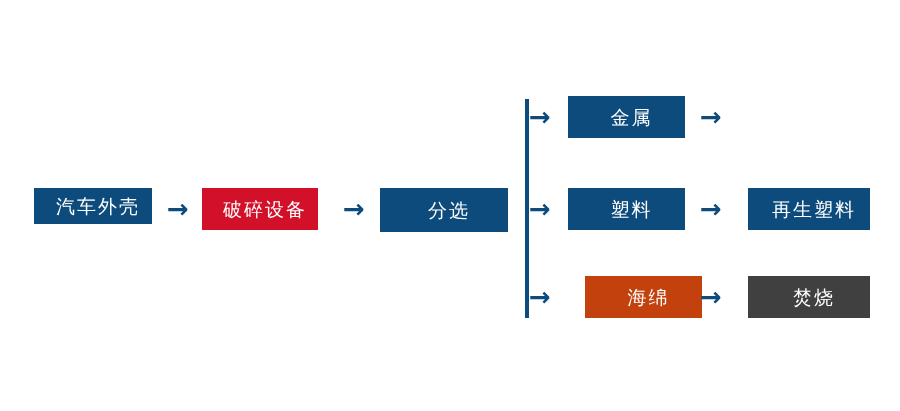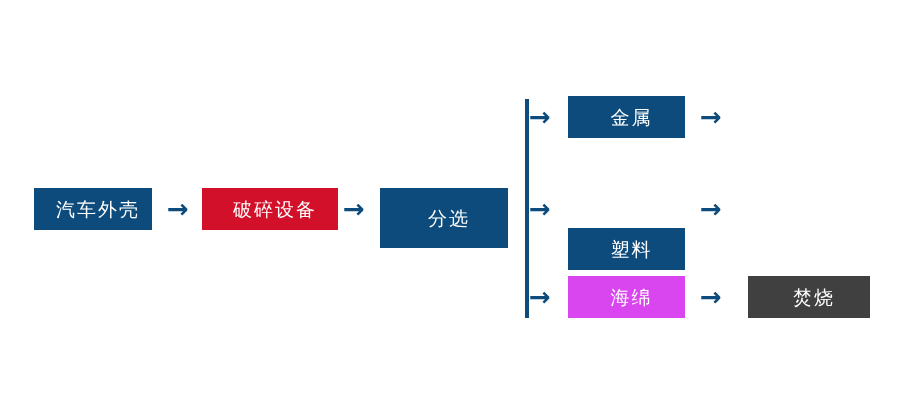--- a/index.html
+++ b/index.html
@@ -64,47 +64,48 @@
     font-weight: bold;
     font-family: "DejaVu Sans", "Liberation Sans", sans-serif;
     user-select: none;
   }
 </style>
 </head>
 <body>
 
 <div id="canvas" style="background: rgb(255, 255, 255);">
 
-  <div class="node node-blue" style="left: 34px; top: 188px; width: 118px; height: 42px; background: rgb(13, 75, 124);">汽车外壳</div>
+  <div class="node node-blue" style="left: 34px; top: 188px; width: 118px; height: 36px; background: rgb(13, 75, 124);">汽车外壳</div>
 
   <div class="arrow" style="left: 160px; top: 192px; width: 36px; height: 34px;">→</div>
 
-  <div class="node node-red" style="left: 202px; top: 188px; width: 136px; height: 42px; background: rgb(210, 16, 42);">破碎设备</div>
+  <div class="node node-red" style="left: 202px; top: 188px; width: 116px; height: 42px; background: rgb(210, 16, 42);">破碎设备</div>
 
   <div class="arrow" style="left: 336px; top: 192px; width: 36px; height: 34px;">→</div>
 
-  <div class="node node-blue" style="left: 380px; top: 188px; width: 128px; height: 60px; background: rgb(13, 75, 124);">分选</div>
+  <div class="node node-blue" style="left: 380px; top: 188px; width: 128px; height: 44px; background: rgb(13, 75, 124);">分选</div>
 
   <div class="vline" style="left: 525px; top: 99px; width: 4px; height: 219px;"></div>
 
   <div class="branch-arrow" style="left: 529px; top: 100px; width: 34px; height: 34px;">→</div>
 
   <div class="node node-blue" style="left: 568px; top: 96px; width: 117px; height: 42px; background: rgb(13, 75, 124);">金属</div>
 
   <div class="arrow" style="left: 693px; top: 100px; width: 36px; height: 34px;">→</div>
 
 
   <div class="branch-arrow" style="left: 529px; top: 192px; width: 34px; height: 34px;">→</div>
 
-  <div class="node node-blue" style="left: 568px; top: 188px; width: 117px; height: 42px; background: rgb(13, 75, 124); margin-top: 40px;">塑料</div>
+  <div class="node node-blue" style="left: 568px; top: 188px; width: 117px; height: 42px; background: rgb(13, 75, 124);">塑料</div>
 
   <div class="arrow" style="left: 693px; top: 192px; width: 36px; height: 34px;">→</div>
 
+  <div class="node node-blue" style="left: 748px; top: 188px; width: 122px; height: 42px; background: rgb(13, 75, 124);">再生塑料</div>
 
   <div class="branch-arrow" style="left: 529px; top: 280px; width: 34px; height: 34px;">→</div>
 
-  <div class="node node-blue" style="left: 568px; top: 276px; width: 117px; height: 42px; background: #d946ef;">海绵</div>
+  <div class="node node-blue" style="left: 585px; top: 276px; width: 117px; height: 42px; background: #c2410c;">海绵</div>
 
   <div class="arrow" style="left: 693px; top: 280px; width: 36px; height: 34px;">→</div>
 
   <div class="node node-blue" style="left: 748px; top: 276px; width: 122px; height: 42px; background: #404040;">焚烧</div>
 
 </div>
 
 </body></html>

